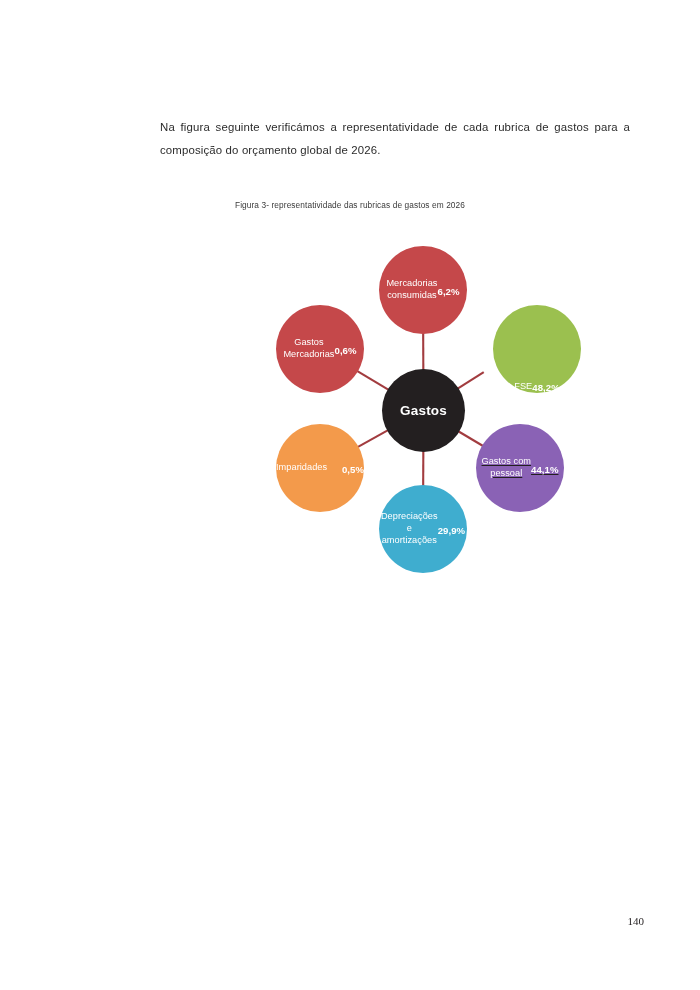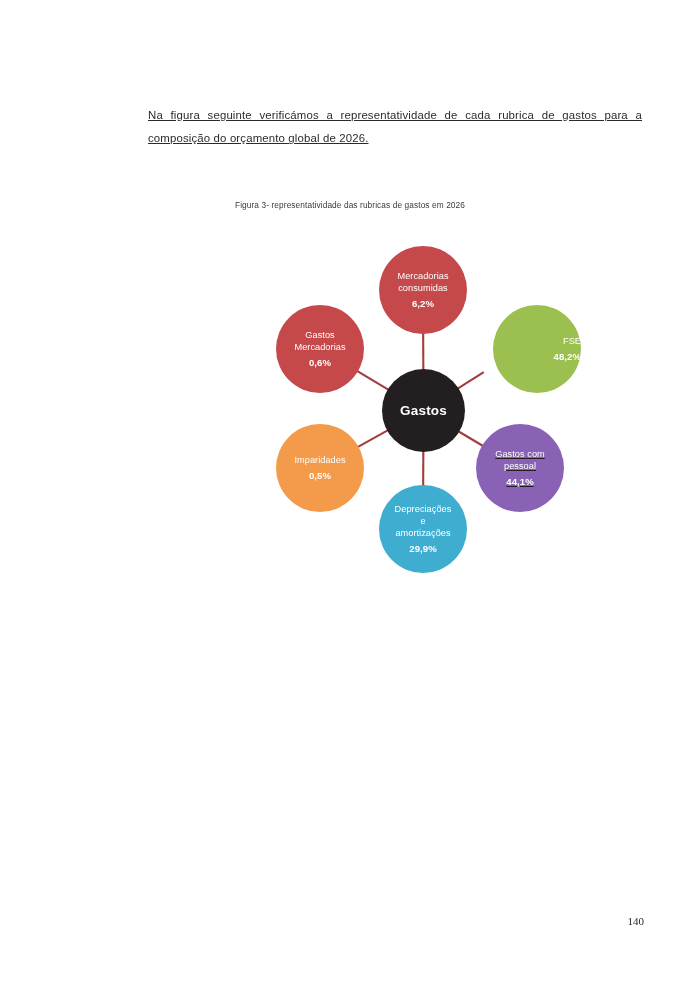--- a/index.html
+++ b/index.html
@@ -22,22 +22,21 @@
     left: 148px;
     top: 104px;
     width: 494px;
   }
   .paragraph {
     font-size: 11.4px;
     line-height: 2.05;
     text-align: justify;
     letter-spacing: 0.15px;
     color: #2b2b2b;
-    margin: 0;
-    text-decoration: underline;
+    margin: 12px;
   }
 
   
   .figure-caption {
     position: absolute;
     left: 0;
     top: 200px;
     width: 700px;
     text-align: center;
     font-size: 8.3px;
@@ -66,21 +65,21 @@
     left: 0;
     top: 0;
     width: 300px;
     height: 360px;
   }
 
   .node {
     position: absolute;
     border-radius: 50%;
     display: flex;
-    flex-direction: column;
+    flex-direction: row;
     align-items: center;
     justify-content: center;
     text-align: center;
     box-sizing: border-box;
   }
   .node-label {
     font-size: 9.2px;
     line-height: 1.28;
     color: #ffffff;
     letter-spacing: 0.05px;
@@ -113,21 +112,21 @@
     color: #ffffff;
     letter-spacing: 0.2px;
   }
 
   
   .sat { width: 88px; height: 88px; z-index: 4; }
   .sat-0 { left: 106px; top: 18px; }      
   .sat-1 { left: 220px; top: 77px; align-items: flex-end; }      
   .sat-2 { left: 203px; top: 196px; text-decoration: underline; }     
   .sat-3 { left: 106px; top: 257px; }     
-  .sat-4 { left: 3px; top: 196px; }       
+  .sat-4 { left: 3px; top: 196px; justify-content: space-between; }       
   .sat-5 { left: 3px; top: 77px; }        
 
   
   .page-number {
     position: absolute;
     right: 56px;
     top: 915px;
     font-size: 11px;
     color: #231f20;
     font-family: "Liberation Serif", serif;

